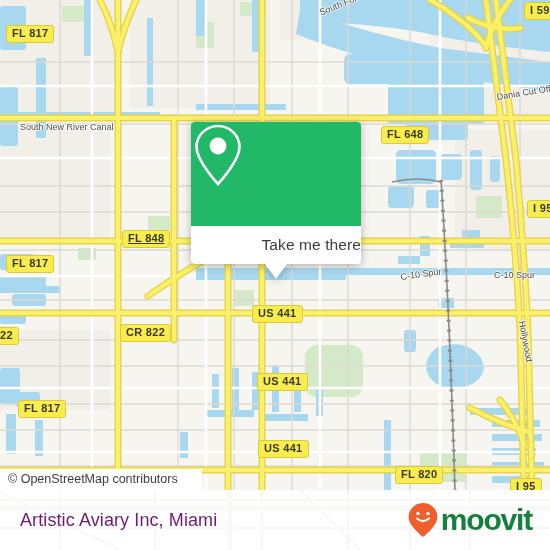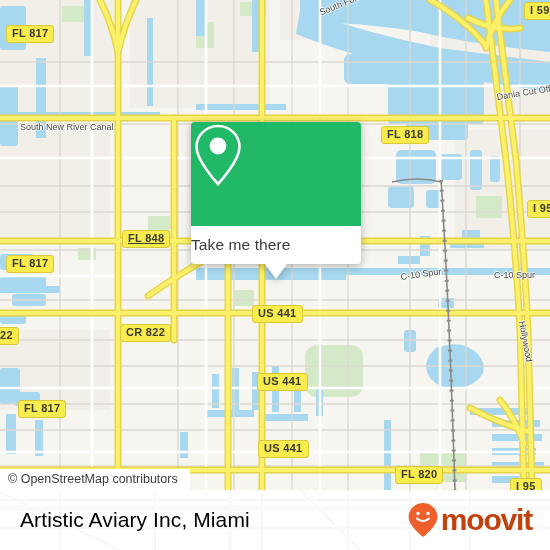--- a/index.html
+++ b/index.html
@@ -42,41 +42,41 @@
   }
   .maplabel.water{color:#4a4a46;}
 
   
   #attrib{
     position:absolute;left:0;bottom:0;
     background:#ffffff;
     color:#3c3c3c;
     font-size:12.5px;
     line-height:18px;
-    padding:1px 12px 2px 8px;
+    padding:1px 24px 2px 8px;
     white-space:nowrap;
   }
 
   
   #callout{
     position:absolute;left:191px;top:122px;width:170px;
     filter:drop-shadow(0 2px 4px rgba(0,0,0,.28));
   }
   #callout-body{
     background:#21B867;
     height:104px;
     border-radius:4px 4px 0 0;
     display:flex;align-items:center;justify-content:center;
   }
   #callout-foot{
     position:relative;
     background:#ffffff;
     height:38px;
     border-radius:0 0 4px 4px;
-    display:flex;align-items:center;justify-content:flex-start;
+    display:flex;align-items:center;justify-content:flex-end;
   }
   #callout-foot-label{
     color:#3b3b3b;font-size:15.5px;letter-spacing:.1px;
   }
   #callout-tail{
     position:absolute;left:50%;top:100%;
     margin-left:-11px;
     width:0;height:0;
     border-left:11px solid transparent;
     border-right:11px solid transparent;
@@ -93,25 +93,25 @@
     position:absolute;left:0;top:-460px;width:550px;height:520px;
     opacity:.12;
     pointer-events:none;
   }
   #bottombar-inner{
     position:relative;width:100%;height:100%;
     display:flex;align-items:center;justify-content:space-between;
     padding:0 18px 0 20px;box-sizing:border-box;
   }
   #place-title{
-    color:#000000;font-size:21px;letter-spacing:.1px;
+    color:#701a75;font-size:18px;letter-spacing:.1px;
   }
   #moovit-logo{display:flex;align-items:center;gap:2px;}
   #moovit-wordmark{
-    color:#c2410c;font-size:30px;font-weight:bold;letter-spacing:-1.2px;
+    color:#15803d;font-size:30px;font-weight:bold;letter-spacing:-1.2px;
     line-height:30px;
   }
 </style>
 </head>
 <body>
 
 <div id="app">
 
   <div id="map">
 
@@ -300,21 +300,21 @@
       </g>
       <g stroke="#8A8A86" stroke-width="4" stroke-dasharray="2 8" fill="none">
         <path d="M441 180 Q449 300 455 490"></path>
       </g>
       <g stroke="#8A8A86" stroke-width="1.4" fill="none">
         <path d="M392 182 Q418 176 441 182"></path>
       </g>
     </svg>
 
     <div class="shield" style="left:6px;top:25px;">FL 817</div>
-    <div class="shield" style="left:381px;top:126px;">FL 818</div>
+    <div class="shield" style="left:381px;top:126px;">FL 648</div>
     <div class="shield" style="left:524px;top:2px;">I 595</div>
     <div class="shield" style="left:527px;top:200px;">I 95</div>
     <div class="shield" style="left:122px;top:230px;text-decoration:underline;">FL 848</div>
     <div class="shield" style="left:6px;top:255px;">FL 817</div>
     <div class="shield" style="left:120px;top:324px;">CR 822</div>
     <div class="shield" style="left:-6px;top:327px;">22</div>
     <div class="shield" style="left:252px;top:305px;">US 441</div>
     <div class="shield" style="left:257px;top:373px;">US 441</div>
     <div class="shield" style="left:258px;top:440px;">US 441</div>
     <div class="shield" style="left:18px;top:400px;">FL 817</div>

